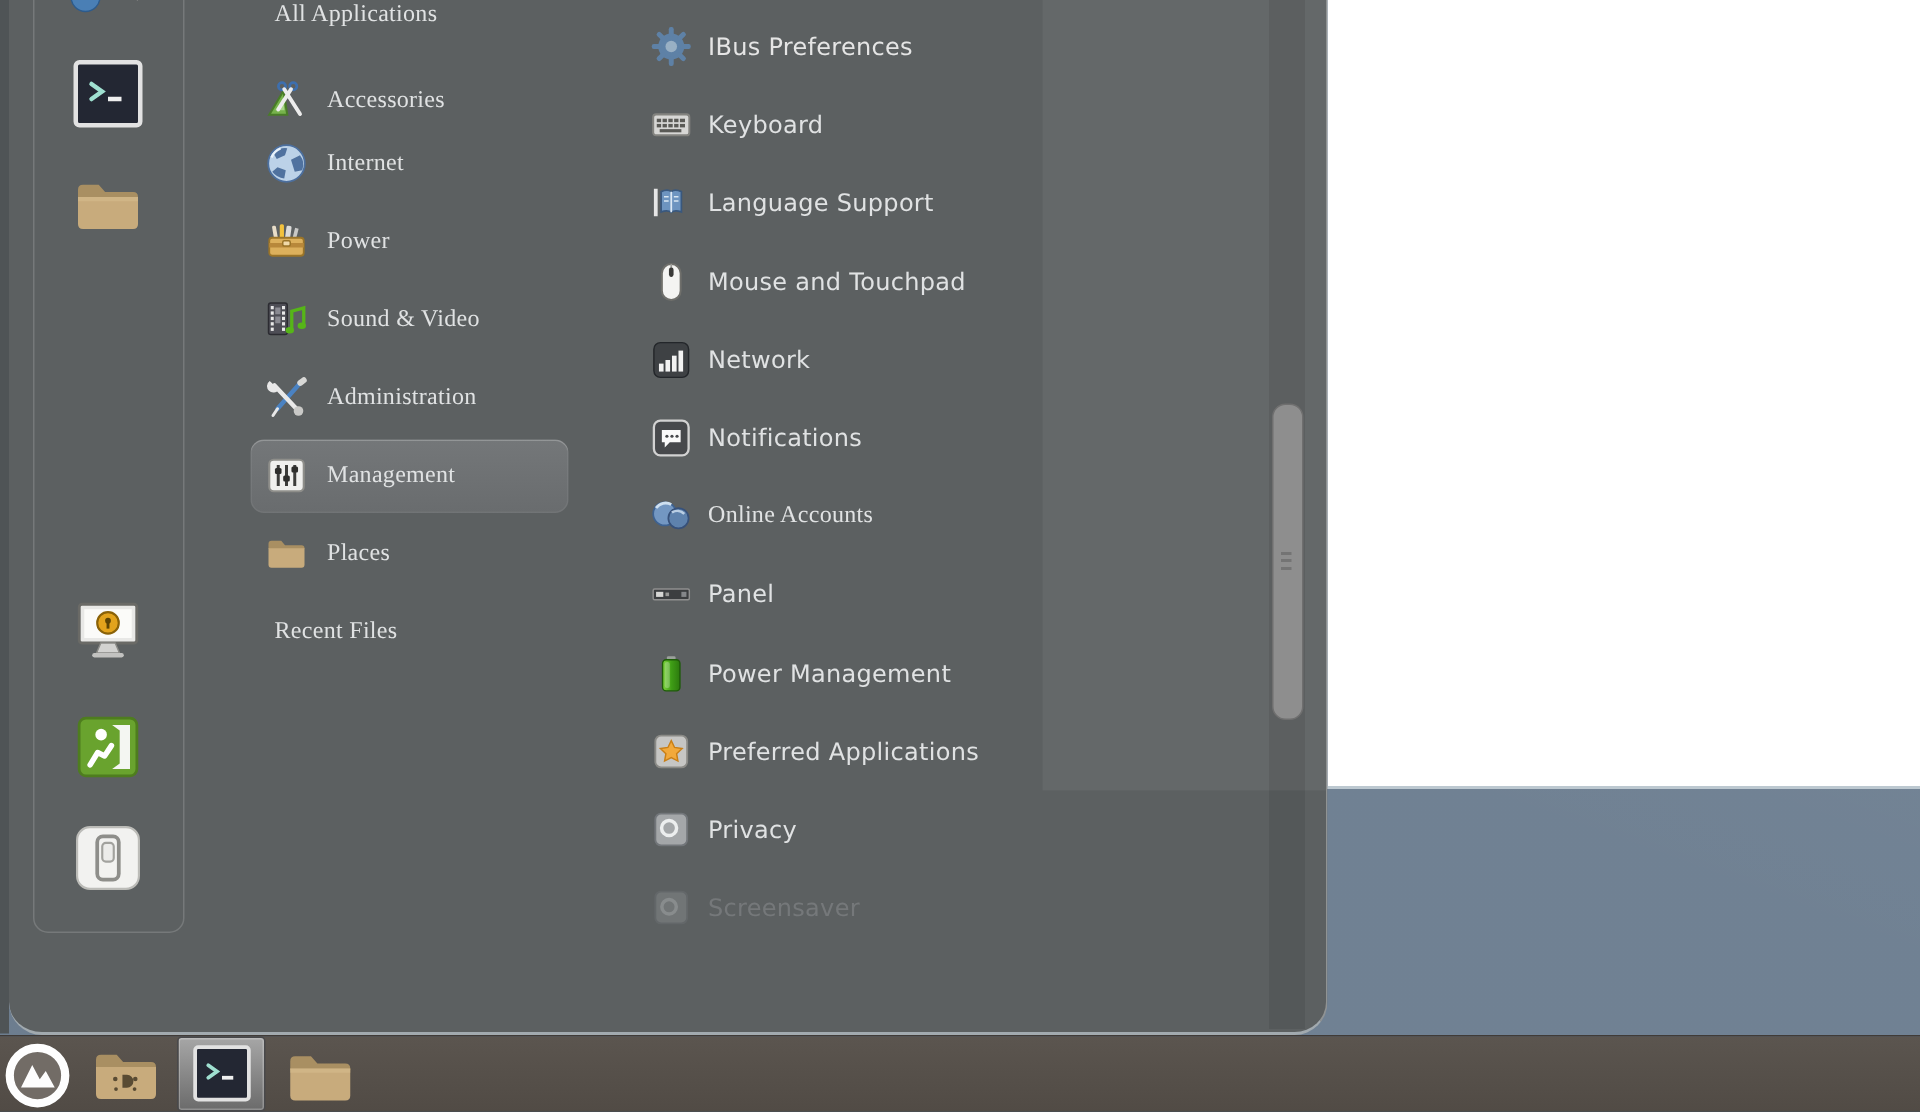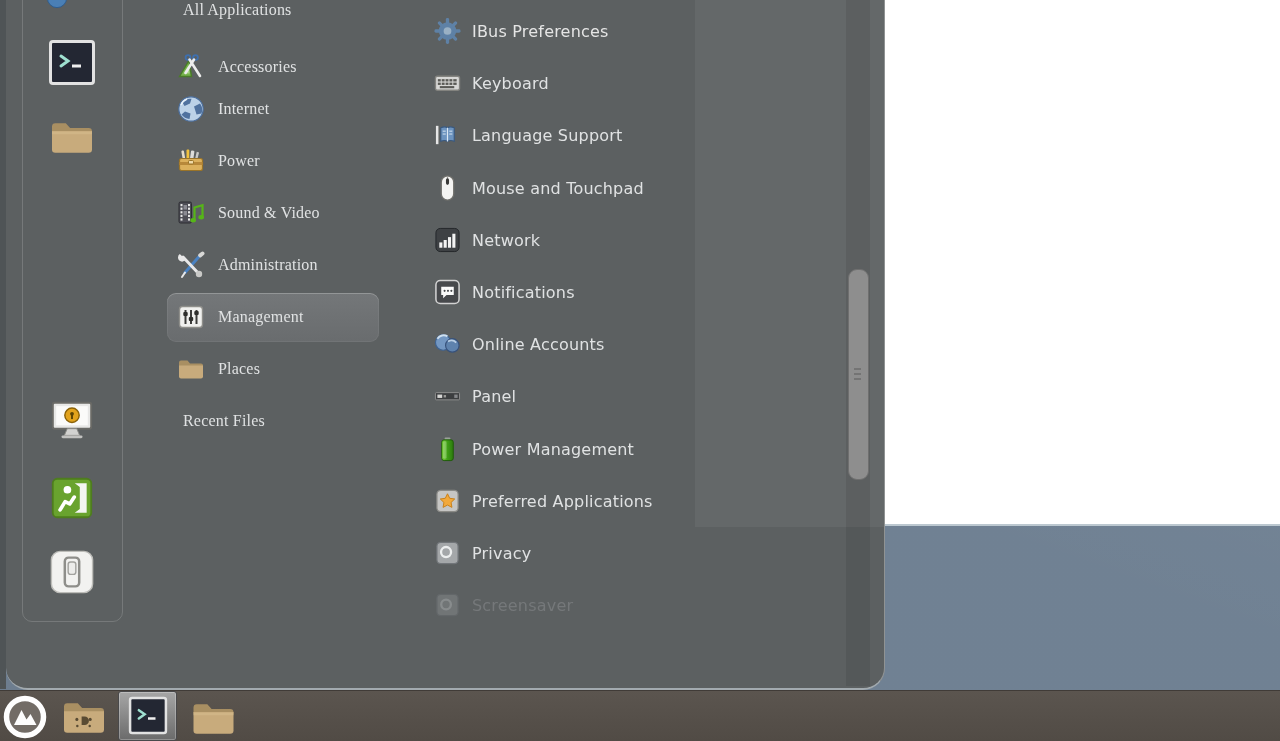--- a/index.html
+++ b/index.html
@@ -325,21 +325,21 @@
               <path d="M7.5 8.5 h13 v8.5 h-7.5 l-3.5 3.5 v-3.5 h-2 z" fill="#fafafa"></path>
               <g fill="#47494c">
                 <circle cx="11" cy="12.8" r="1.1"></circle>
                 <circle cx="14.5" cy="12.8" r="1.1"></circle>
                 <circle cx="18" cy="12.8" r="1.1"></circle>
               </g>
             </svg>
           </div>
           <div class="row-label">Notifications</div>
         </div>
-        <div class="item-row" style="top: 320px;">
+        <div class="item-row" style="top: 320px; font-family: Liberation Serif, serif;">
           <div class="row-icon">
             <svg viewBox="0 0 28 28">
               <circle cx="9.5" cy="12.5" r="8" fill="#7397c2" stroke="#3e6291" stroke-width="1.2"></circle>
               <path d="M3.5 8.5 a8 8 0 0 1 10.5-2.5" stroke="#cfe0f0" stroke-width="2" fill="none"></path>
               <circle cx="19" cy="15.5" r="7" fill="#5e82ad" stroke="#37517a" stroke-width="1.2"></circle>
               <path d="M14.5 11.5 a7 7 0 0 1 8.5 1" stroke="#b9cee4" stroke-width="1.8" fill="none"></path>
             </svg>
           </div>
           <div class="row-label">Online Accounts</div>
         </div>

